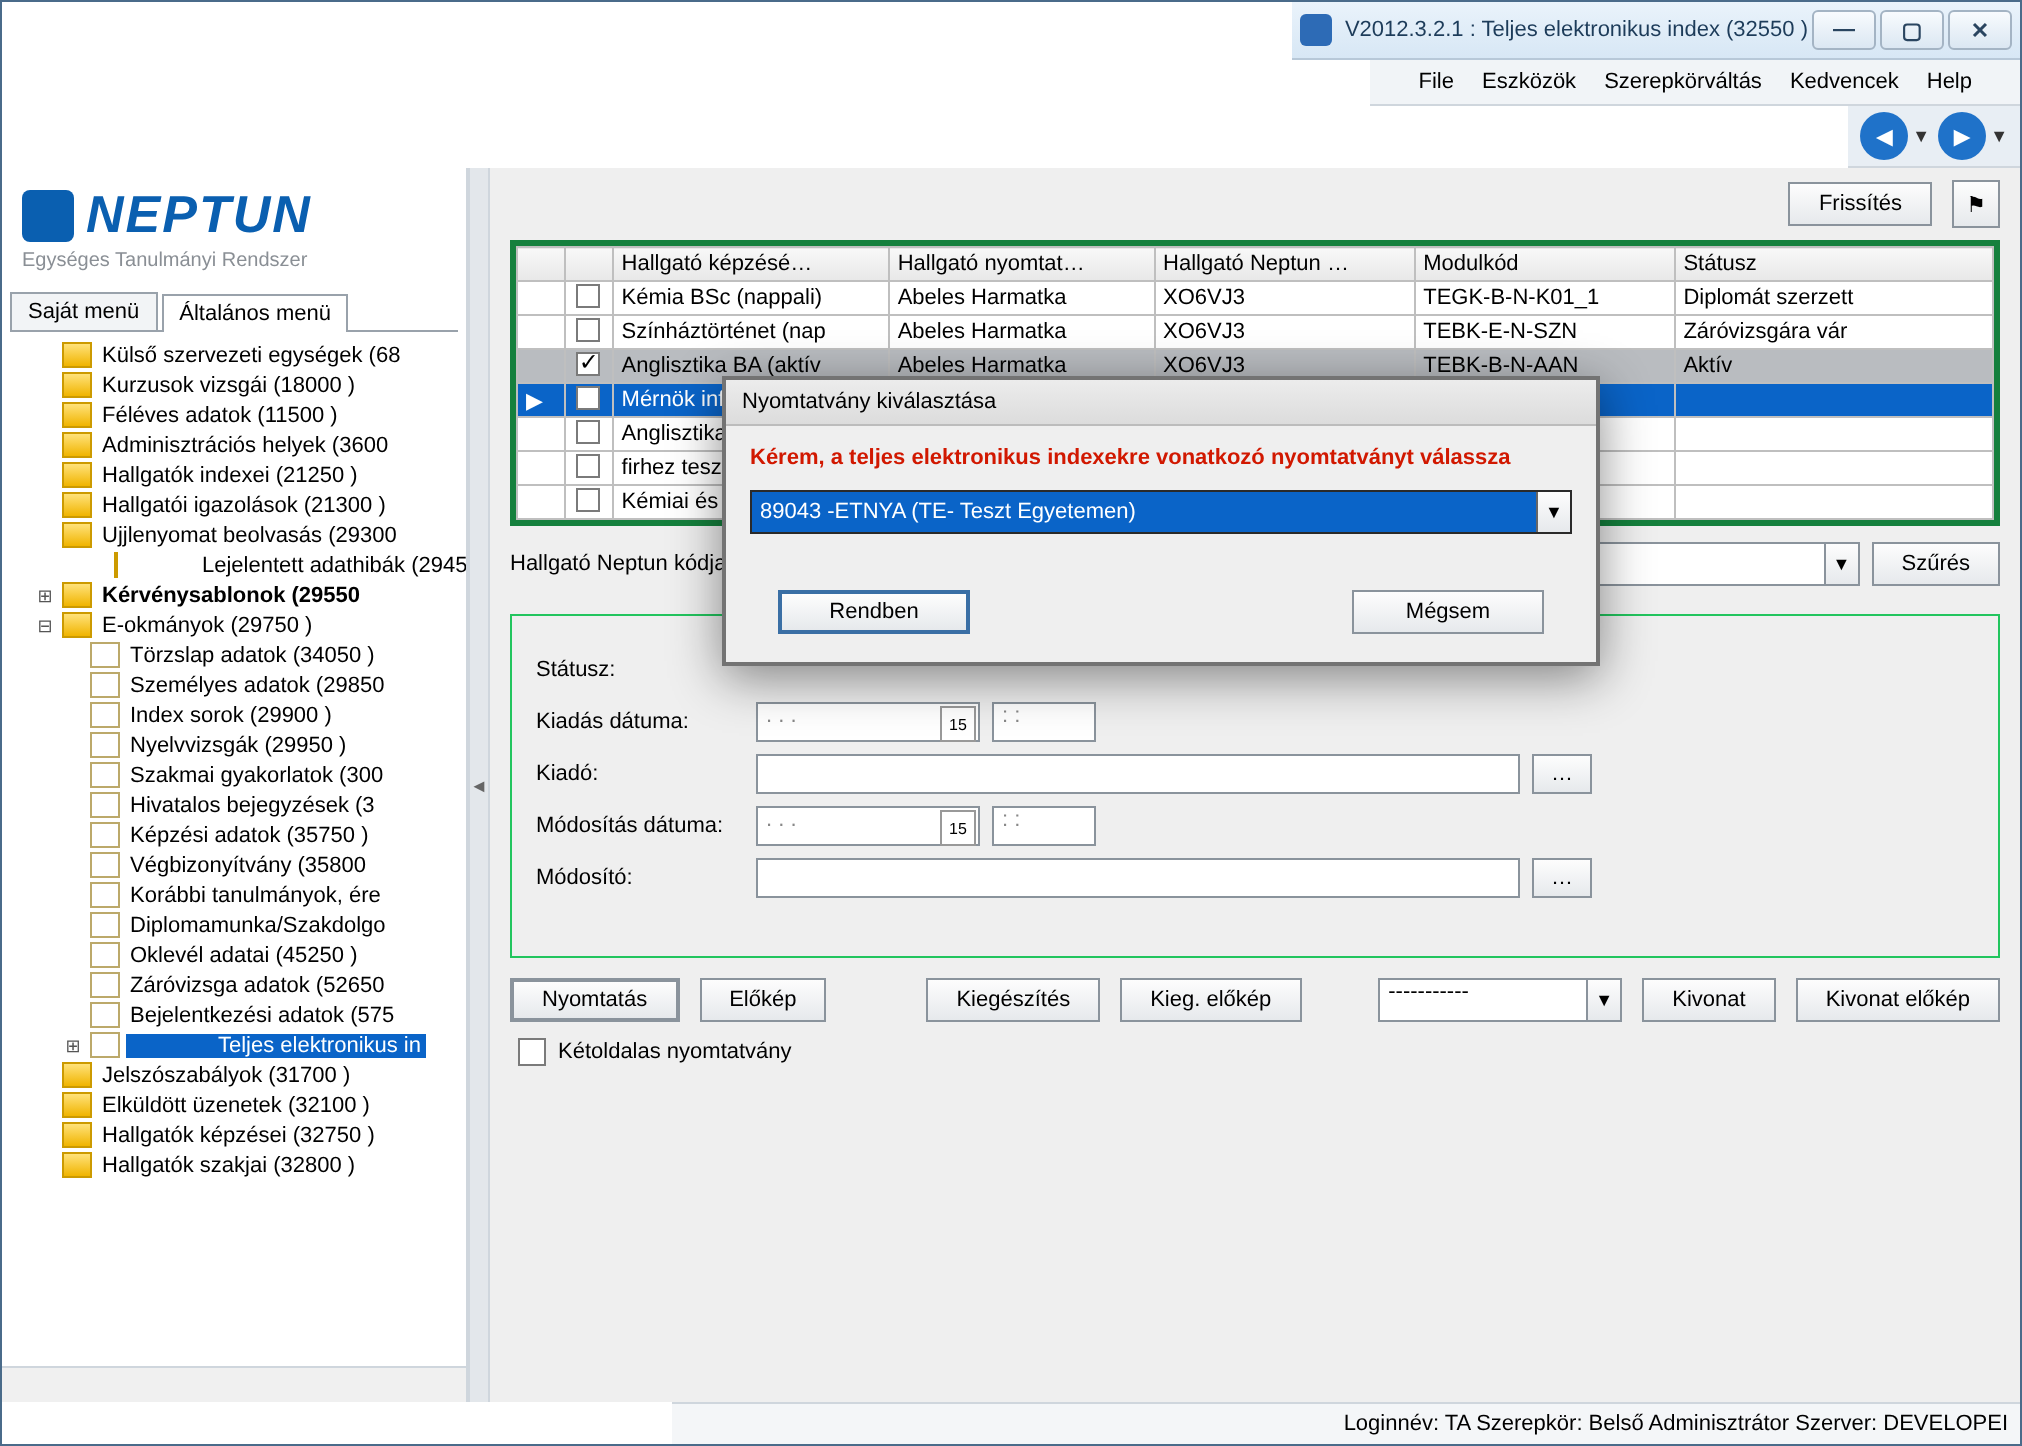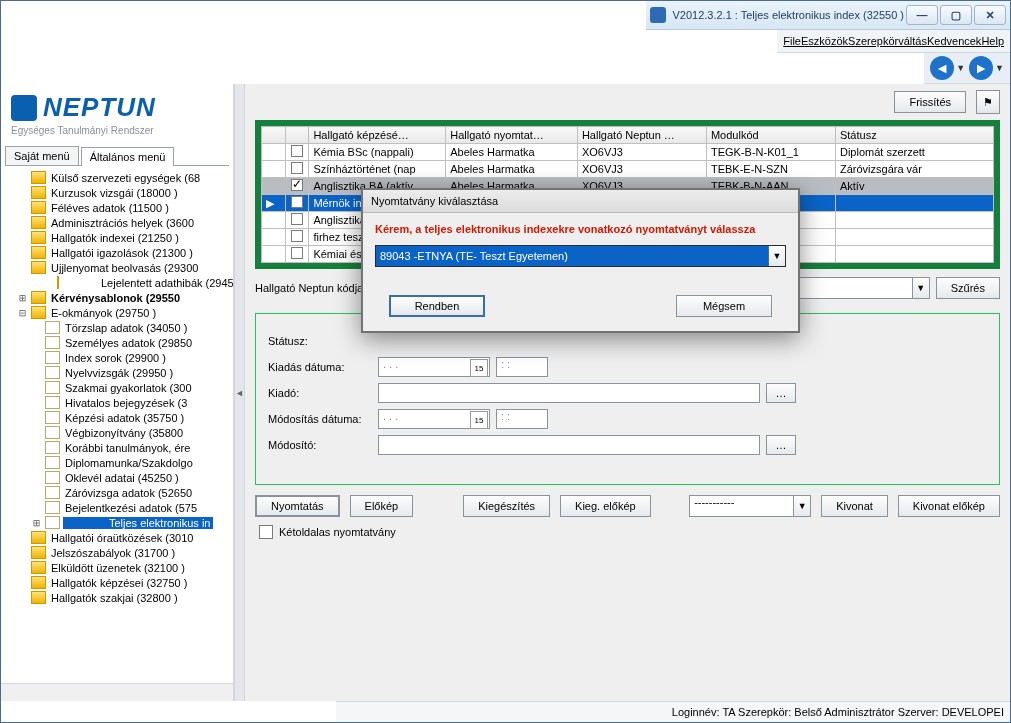--- a/index.html
+++ b/index.html
@@ -3,21 +3,21 @@
 <meta charset="utf-8">
 <style>
   html,body{margin:0;padding:0;font-family:"Segoe UI",Tahoma,Arial,sans-serif;font-size:11px;color:#000;background:#d6dade;}
   .window{width:1011px;height:723px;box-sizing:border-box;border:1px solid #4a6b8a;background:#fff;position:relative;overflow:hidden;display:flex;flex-direction:column;align-items:flex-end;}
   
   .titlebar{height:28px;background:linear-gradient(#eaf3fb,#d7e7f5);display:flex;align-items:center;padding:0 4px;border-bottom:1px solid #b7c8d8;}
   .title-icon{width:16px;height:16px;background:#2d6bb6;border-radius:3px;margin-right:6px;display:inline-block;}
   .title-text{flex:1;color:#1d3c5a;}
   .win-btn{width:30px;height:18px;margin-left:2px;border:1px solid #a4b4c4;border-radius:3px;background:linear-gradient(#f8fbfe,#dbe7f2);display:flex;align-items:center;justify-content:center;color:#2a4560;font-weight:bold;font-size:11px;cursor:default;}
   
-  .menubar{height:22px;background:#f1f4f7;border-bottom:1px solid #cfd6dd;display:flex;align-items:center;padding:0 6px;text-decoration:underline;}
+  .menubar{height:22px;background:#f1f4f7;border-bottom:1px solid #cfd6dd;display:flex;align-items:center;padding:0 24px;gap:14px;}
   .menubar span{cursor:default;}
   
   .navbar{height:30px;background:#e8eef4;border-bottom:1px solid #cfd6dd;display:flex;align-items:center;padding:0 6px;gap:4px;}
   .nav-btn{width:24px;height:24px;border-radius:12px;display:flex;align-items:center;justify-content:center;font-size:14px;color:#fff;}
   .nav-back{background:#1f72c9;}
   .nav-fwd{background:#1f72c9;}
   .nav-drop{font-size:9px;color:#333;margin-left:-2px;}
   
   .body{flex:1;display:flex;min-height:0;}
   .sidebar{width:232px;background:#fff;border-right:1px solid #cfd6dd;display:flex;flex-direction:column;min-height:0;}
@@ -37,21 +37,21 @@
   .tree-label{padding:0 2px;}
   .tree-label.selected{background:#0a64c8;color:#fff;padding-left:46px;}
   .tree-label.bold{font-weight:bold;}
   .tree-hscroll{height:17px;border-top:1px solid #cfd6dd;background:#f0f0f0;}
   
   .main{flex:1;display:flex;flex-direction:column;min-width:0;background:#efefef;}
   .main-top{padding:6px 10px;display:flex;justify-content:flex-end;align-items:center;gap:10px;}
   .btn{border:1px solid #8a939c;background:linear-gradient(#fdfdfd,#e6e9ec);padding:2px 14px;height:22px;box-sizing:border-box;display:inline-flex;align-items:center;justify-content:center;cursor:default;}
   .icon-btn{width:22px;height:22px;border:1px solid #8a939c;background:linear-gradient(#fdfdfd,#e6e9ec);display:inline-flex;align-items:center;justify-content:center;}
   
-  .grid-wrap{margin:0 10px;border:6px solid #15803d;background:#fff;}
+  .grid-wrap{margin:0 10px;border:3px solid #15803d;background:#fff;}
   .grid{width:100%;border-collapse:collapse;table-layout:fixed;}
   .grid th,.grid td{border:1px solid #bfbfbf;height:16px;padding:0 4px;overflow:hidden;white-space:nowrap;text-overflow:clip;font-size:11px;text-align:left;background:#fff;}
   .grid th{background:linear-gradient(#f8f8f8,#e8e8e8);font-weight:normal;}
   .grid col.c0{width:18px;}.grid col.c1{width:18px;}.grid col.c2{width:104px;}.grid col.c3{width:100px;}.grid col.c4{width:98px;}.grid col.c5{width:98px;}.grid col.c6{width:120px;}
   .grid td.chk{text-align:center;}
   .grid td.chk .box{width:12px;height:12px;border:1px solid #7a7a7a;display:inline-block;box-sizing:border-box;background:#fff;position:relative;}
   .grid td.chk .box.checked::after{content:"✓";position:absolute;top:-3px;left:0;font-size:12px;}
   .grid tr.active td{background:#b9bcc0;}
   .grid tr.sel td{background:#0a64c8;color:#fff;}
   
@@ -248,25 +248,20 @@
             <span class="tree-label">Bejelentkezési adatok (575</span>
           </div>
           <div class="tree-node" style="padding-left: 28px;">
             <span class="tree-toggle">⊞</span>
             <span class="tree-icon doc"></span>
             <span class="tree-label selected">Teljes elektronikus in</span>
           </div>
           <div class="tree-node" style="padding-left: 14px;">
             <span class="tree-toggle"></span>
             <span class="tree-icon"></span>
-            <span class="tree-label">Hallgatói óraütközések (3010</span>
-          </div>
-          <div class="tree-node" style="padding-left: 14px;">
-            <span class="tree-toggle"></span>
-            <span class="tree-icon"></span>
             <span class="tree-label">Jelszószabályok (31700  )</span>
           </div>
           <div class="tree-node" style="padding-left: 14px;">
             <span class="tree-toggle"></span>
             <span class="tree-icon"></span>
             <span class="tree-label">Elküldött üzenetek (32100  )</span>
           </div>
           <div class="tree-node" style="padding-left: 14px;">
             <span class="tree-toggle"></span>
             <span class="tree-icon"></span>

